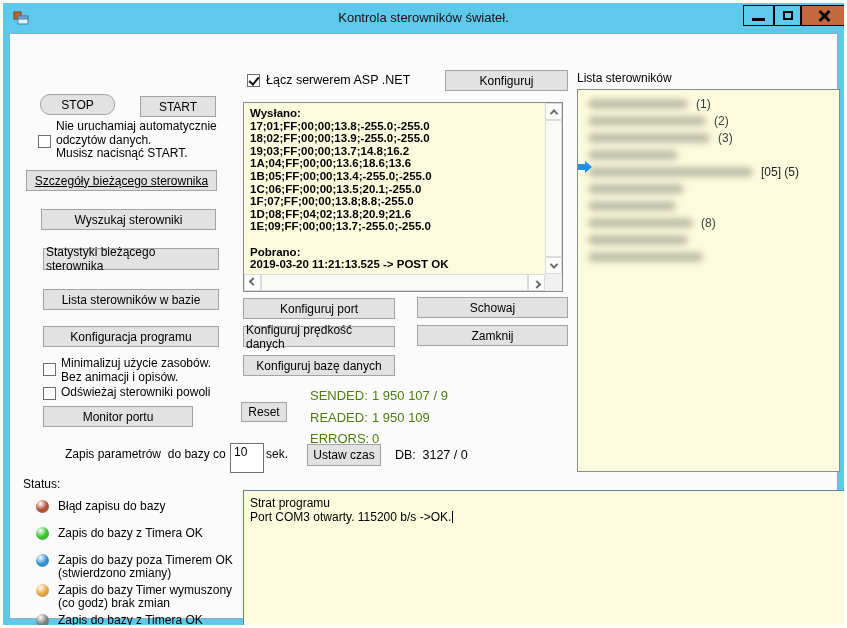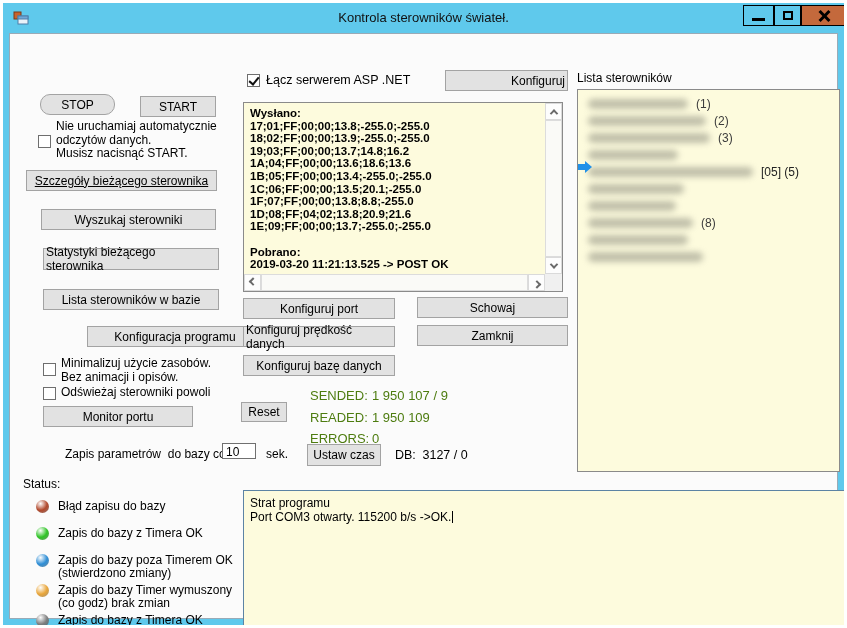--- a/index.html
+++ b/index.html
@@ -154,42 +154,42 @@
       </div>
     <div class="btn" style="left:31px;top:175px;width:175px;height:21px;">
         <span>Wyszukaj sterowniki</span>
       </div>
     <div class="btn" style="left:33px;top:214px;width:176px;height:22px;">
         <span>Statystyki bieżącego sterownika</span>
       </div>
     <div class="btn" style="left:33px;top:255px;width:176px;height:21px;">
         <span>Lista sterowników w bazie</span>
       </div>
-    <div class="btn" style="left:33px;top:292px;width:176px;height:21px;margin-left:44px;">
+    <div class="btn" style="left:33px;top:292px;width:176px;height:21px;">
         <span>Konfiguracja programu</span>
       </div>
 
     <div class="checkbox" style="left:33px;top:329px;"></div>
     <div class="abs lbl" style="left:51px;top:323px;">Minimalizuj użycie zasobów.
 Bez animacji i opisów.</div>
 
     <div class="checkbox" style="left:33px;top:353px;"></div>
     <div class="abs lbl" style="left:51px;top:352px;">Odświeżaj sterowniki powoli</div>
 
     <div class="btn" style="left:33px;top:372px;width:150px;height:21px;">
         <span>Monitor portu</span>
       </div>
 
     <div class="abs lbl" style="left:55px;top:414px;white-space:pre;">Zapis parametrów  do bazy co :</div>
-    <div class="tinput" style="left:212px;top:409px;width:34px;height:16px;">10</div>
+    <div class="tinput" style="left:220px;top:409px;width:34px;height:30px;">10</div>
     <div class="abs lbl" style="left:256px;top:414px;">sek.</div>
 
     <div class="checkbox checked" style="left:237px;top:40px;"></div>
     <div class="abs lbl" style="left:256px;top:40px;font-size:12.5px;">Łącz serwerem ASP .NET</div>
-    <div class="btn" style="left:435px;top:36px;width:123px;height:21px;justify-content:flex-end;">
+    <div class="btn" style="left:435px;top:36px;width:123px;height:21px;">
         <span>Konfiguruj</span>
       </div>
 
     <div class="abs ybox" id="log-panel">
       <div id="log-text">Wysłano:
 17;01;FF;00;00;13.8;-255.0;-255.0
 18;02;FF;00;00;13.9;-255.0;-255.0
 19;03;FF;00;00;13.7;14.8;16.2
 1A;04;FF;00;00;13.6;18.6;13.6
 1B;05;FF;00;00;13.4;-255.0;-255.0

